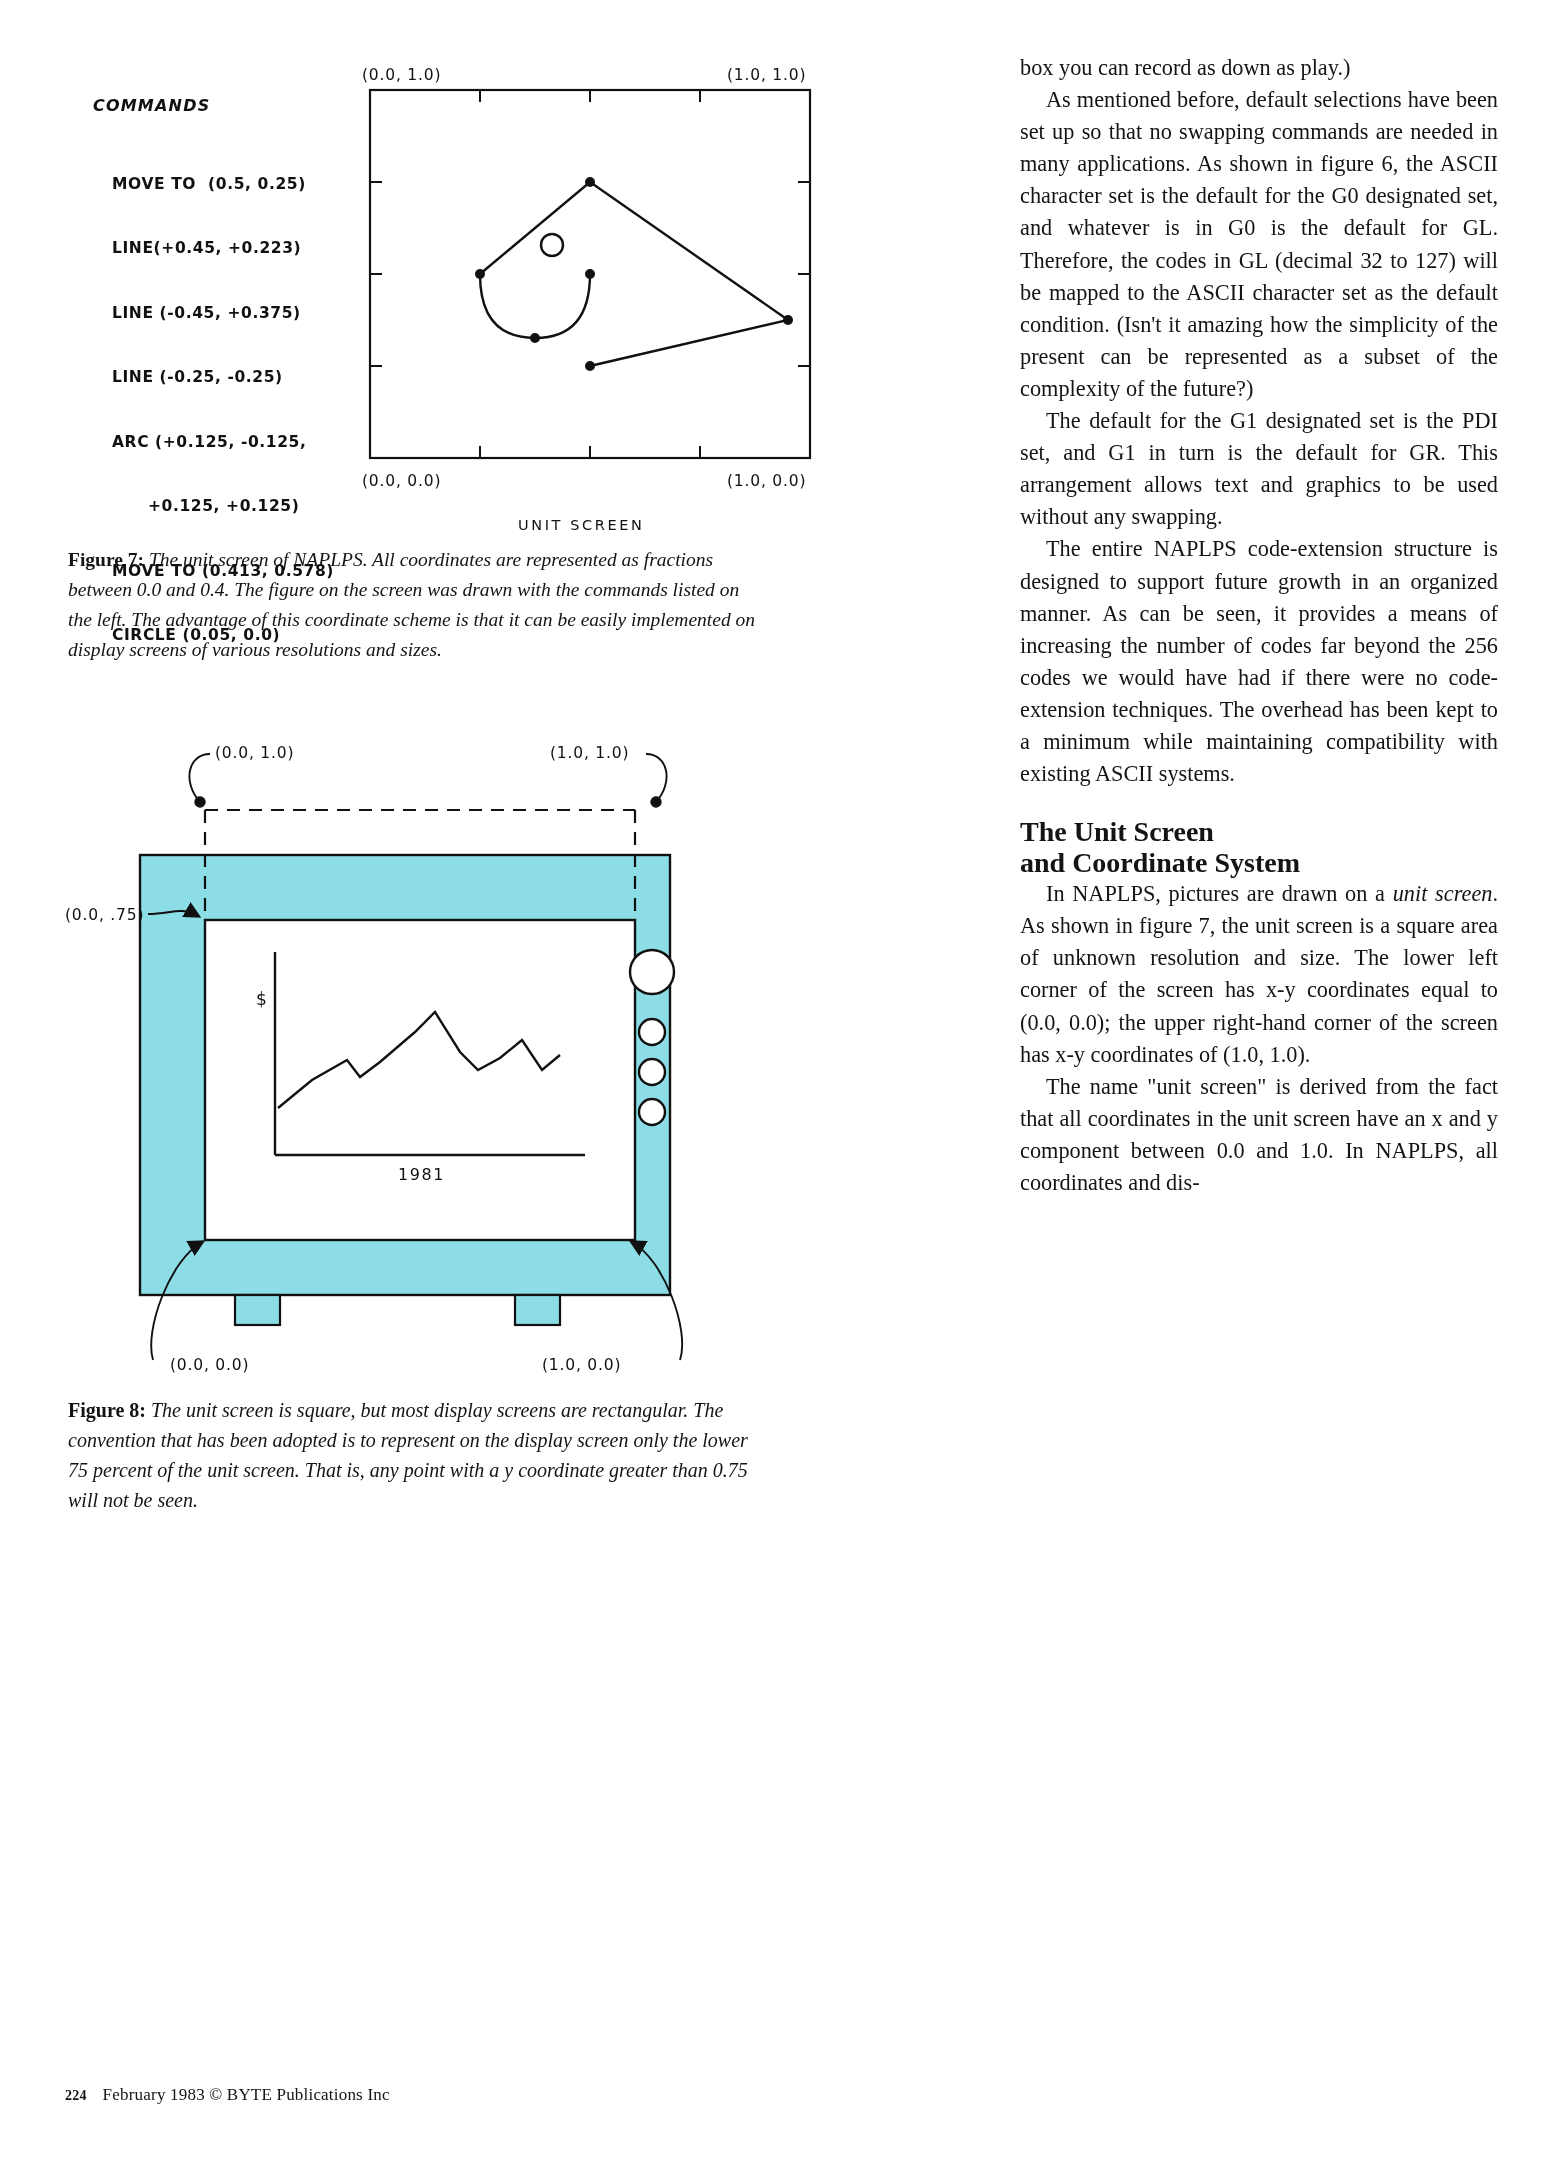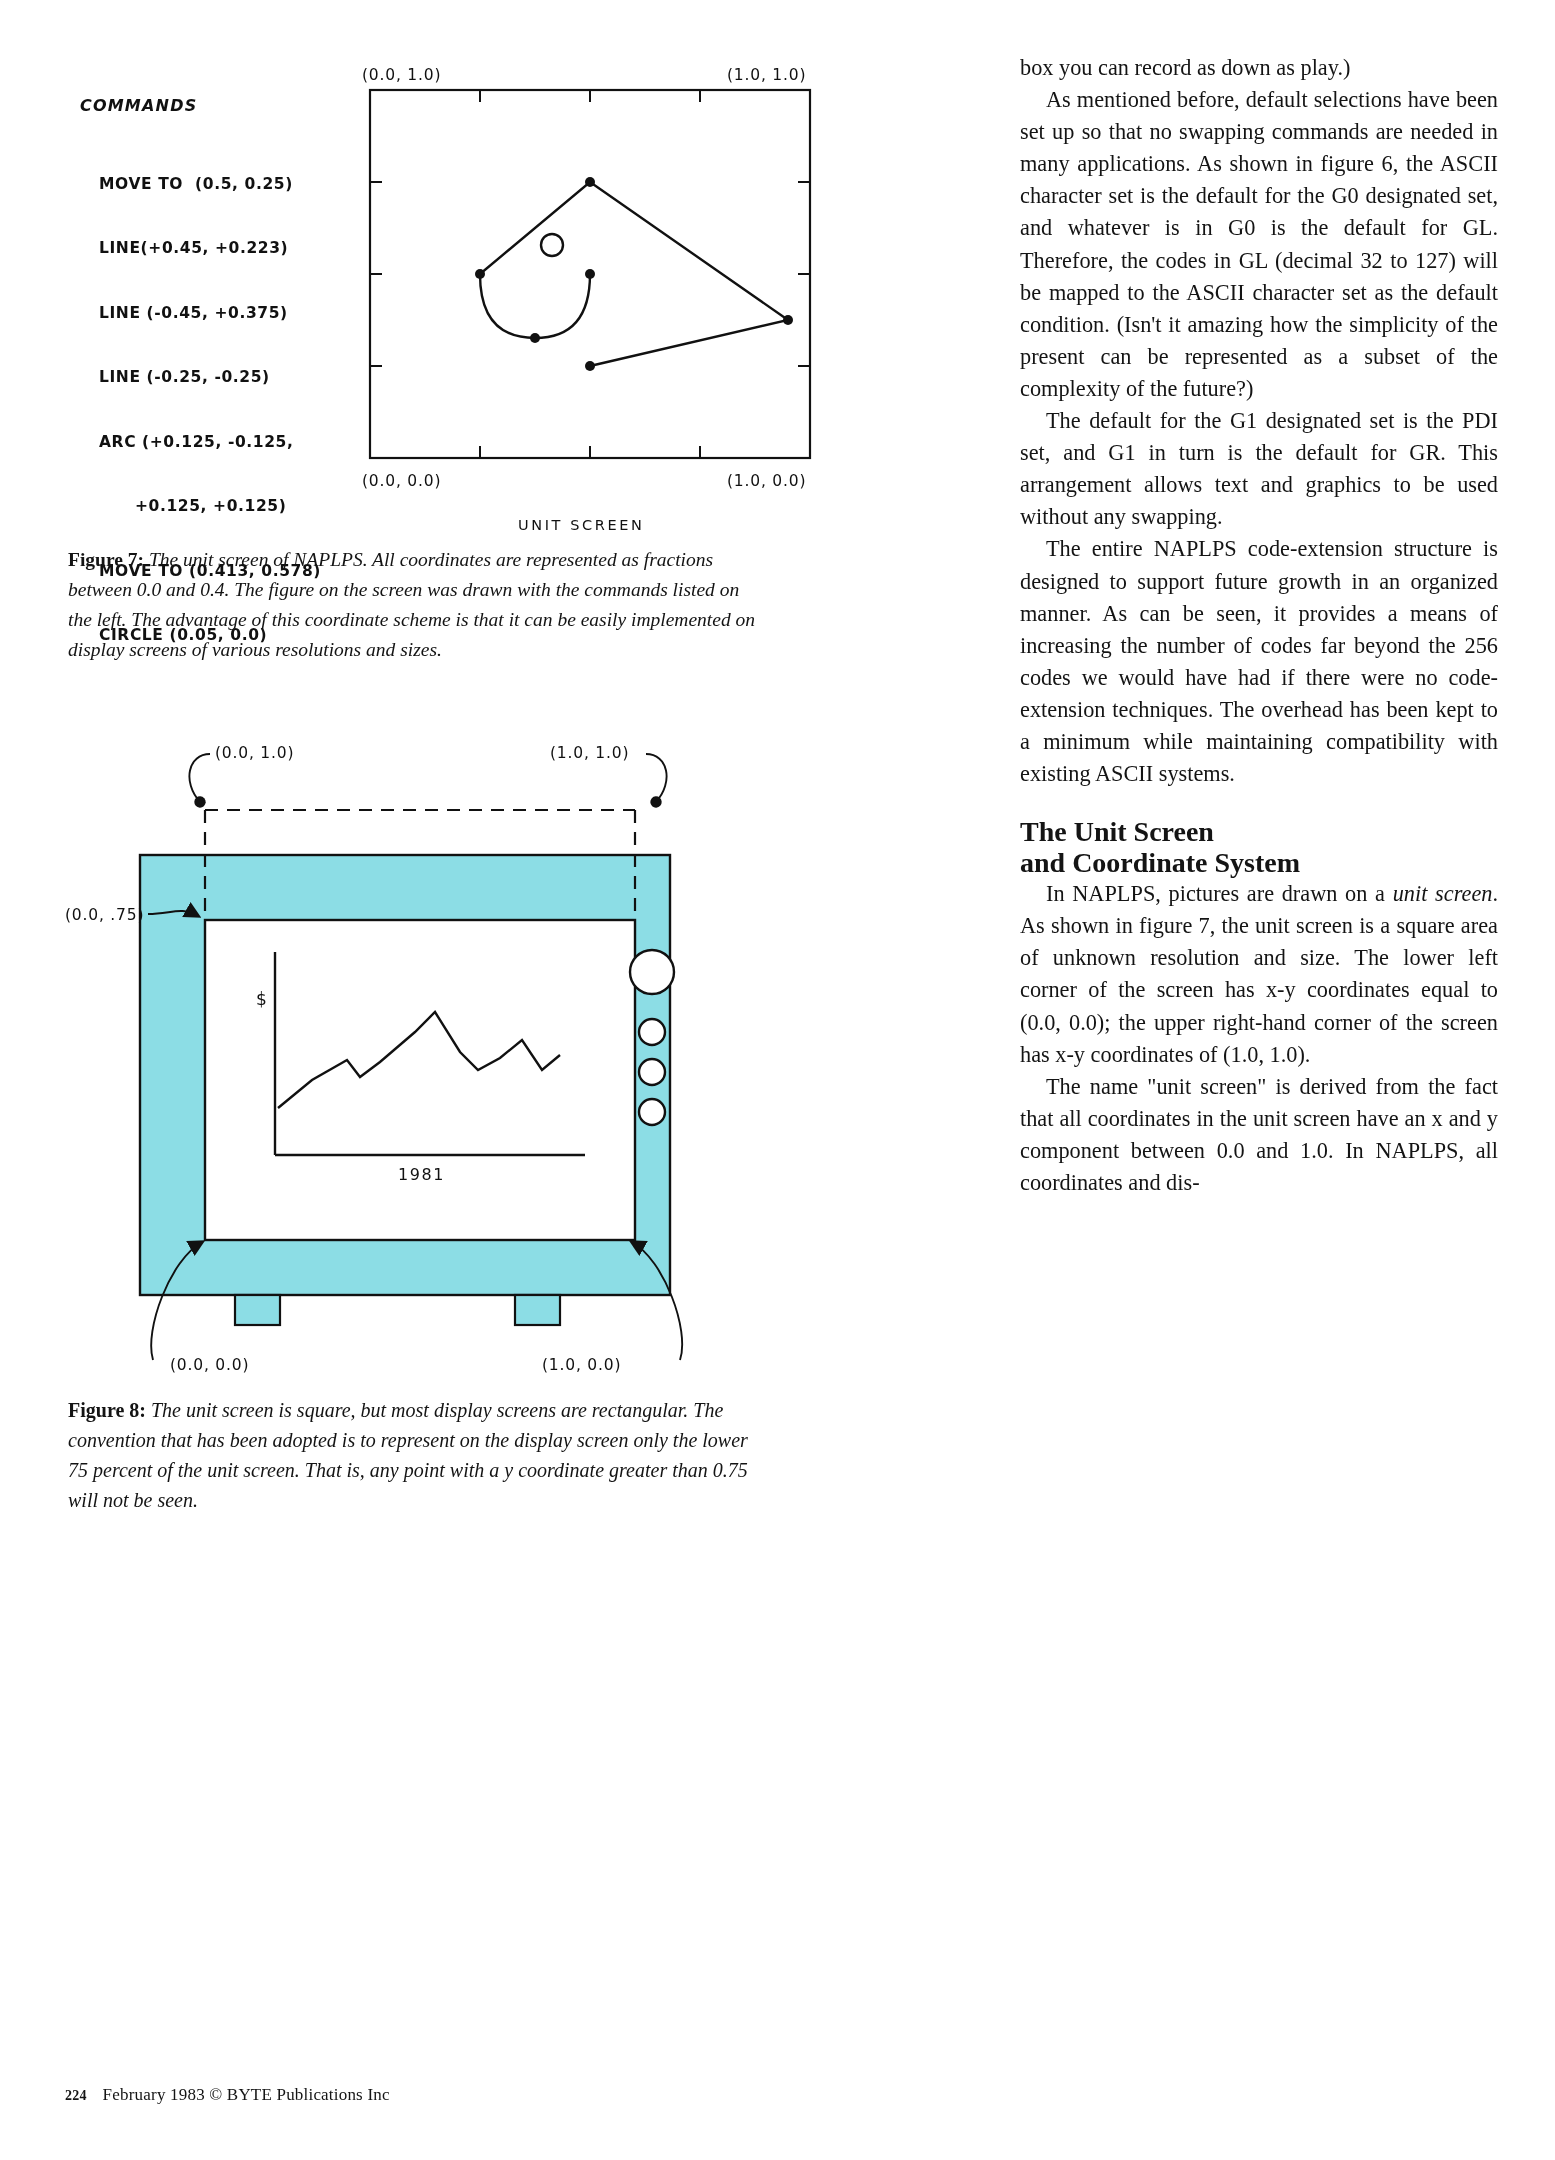--- a/index.html
+++ b/index.html
@@ -13,21 +13,21 @@
   }
   .page{position:absolute;inset:0;}
 
   
   .left-col{position:absolute;left:60px;top:40px;width:950px;height:2060px;}
 
   
   .fig7{position:relative;width:950px;height:660px;}
 
   .cmd-block{
-    position:absolute;left:17px;top:55px;
+    position:absolute;left:30px;top:55px;
     font-family:"DejaVu Sans", sans-serif;
     font-size:15.5px;
     line-height:21.5px;
     letter-spacing:0.6px;
     color:#111;
   }
   .cmd-title{
     font-style:italic;font-weight:700;
     font-size:16px;letter-spacing:1.2px;
     margin-bottom:14px;margin-left:3px;

